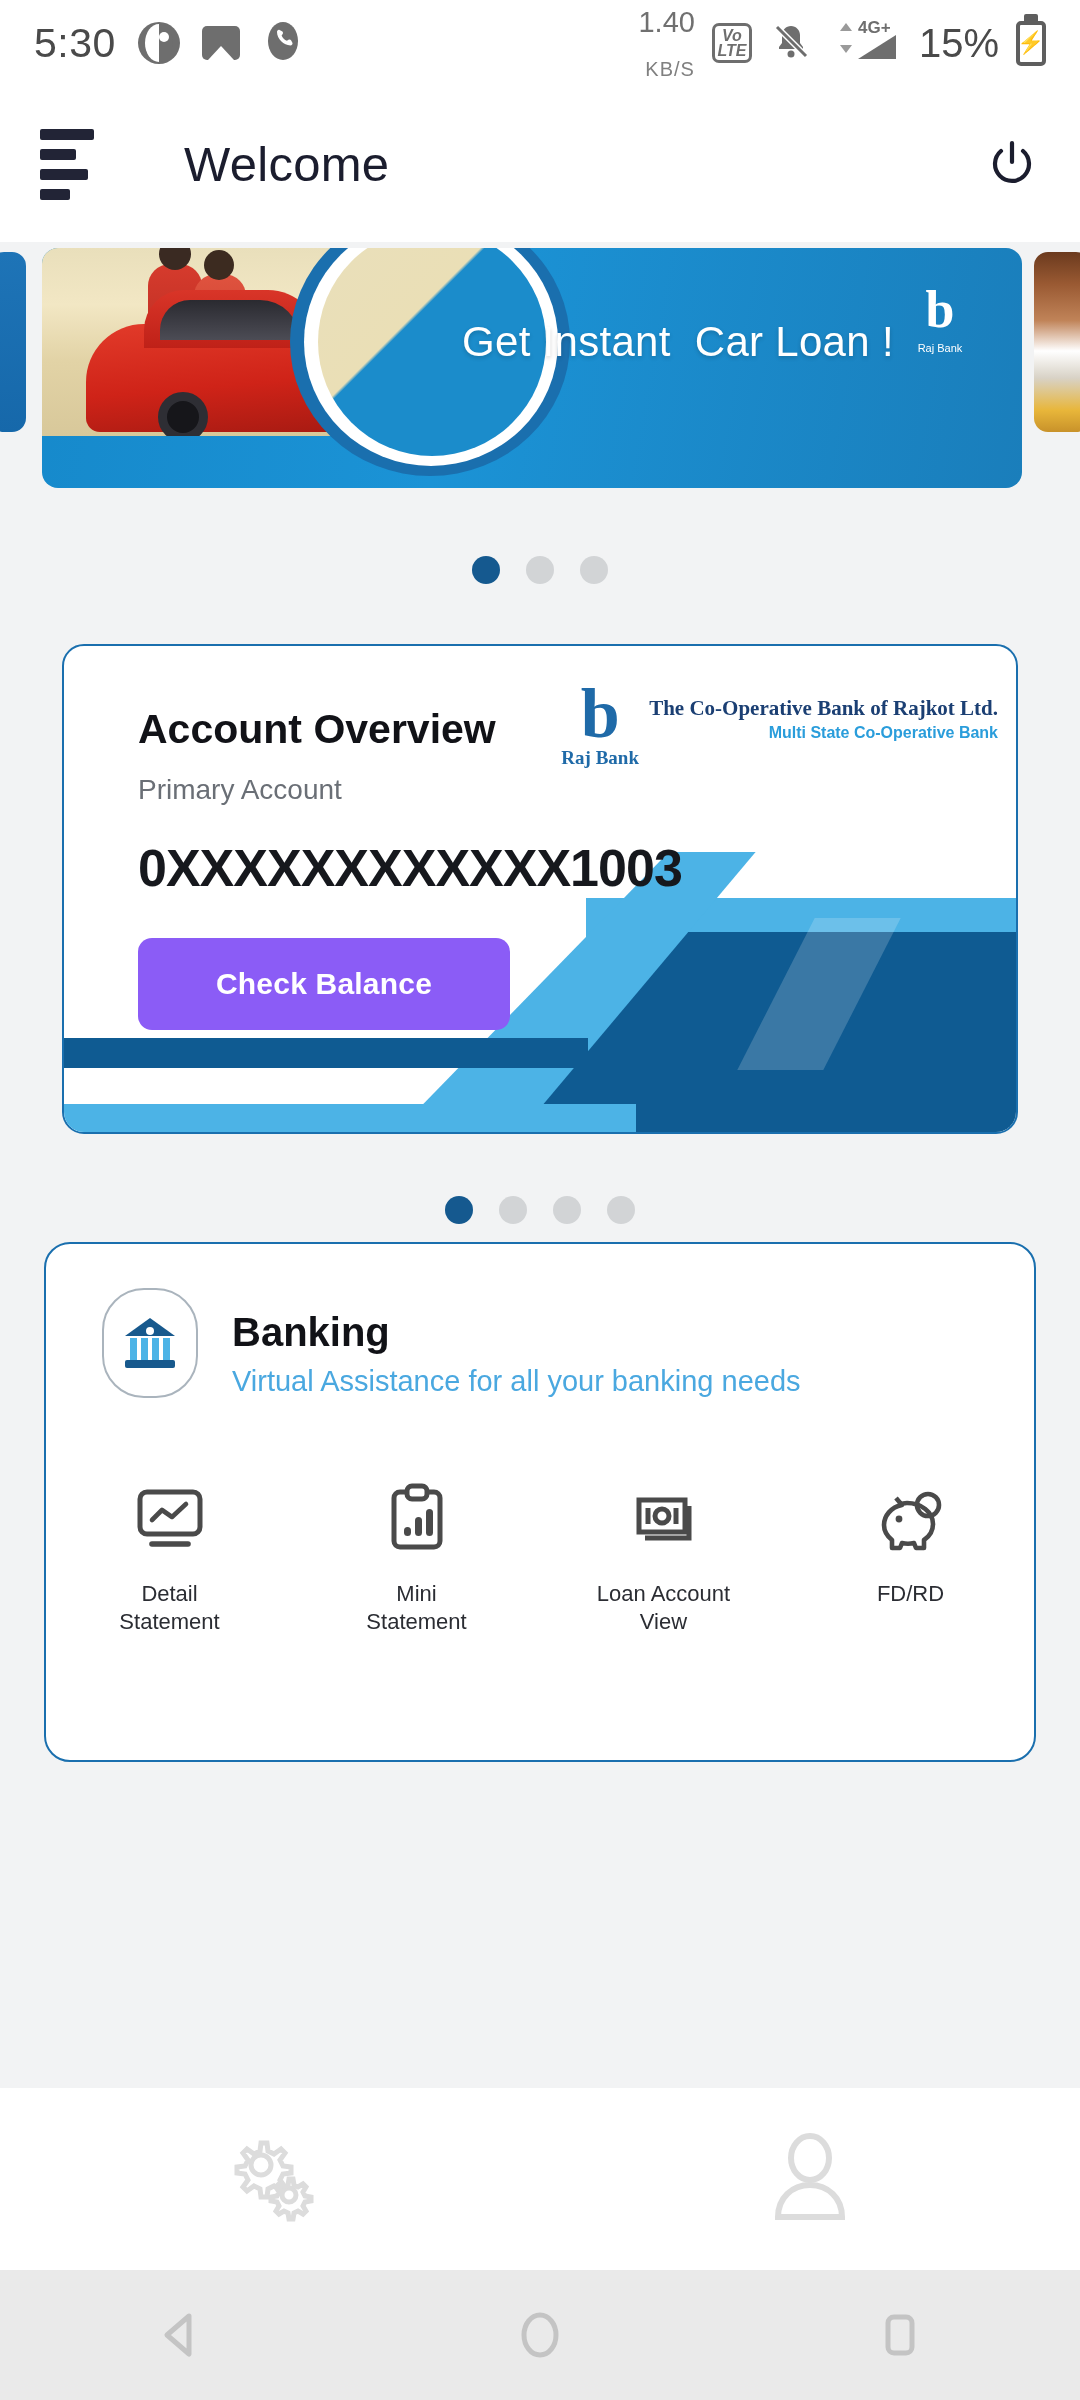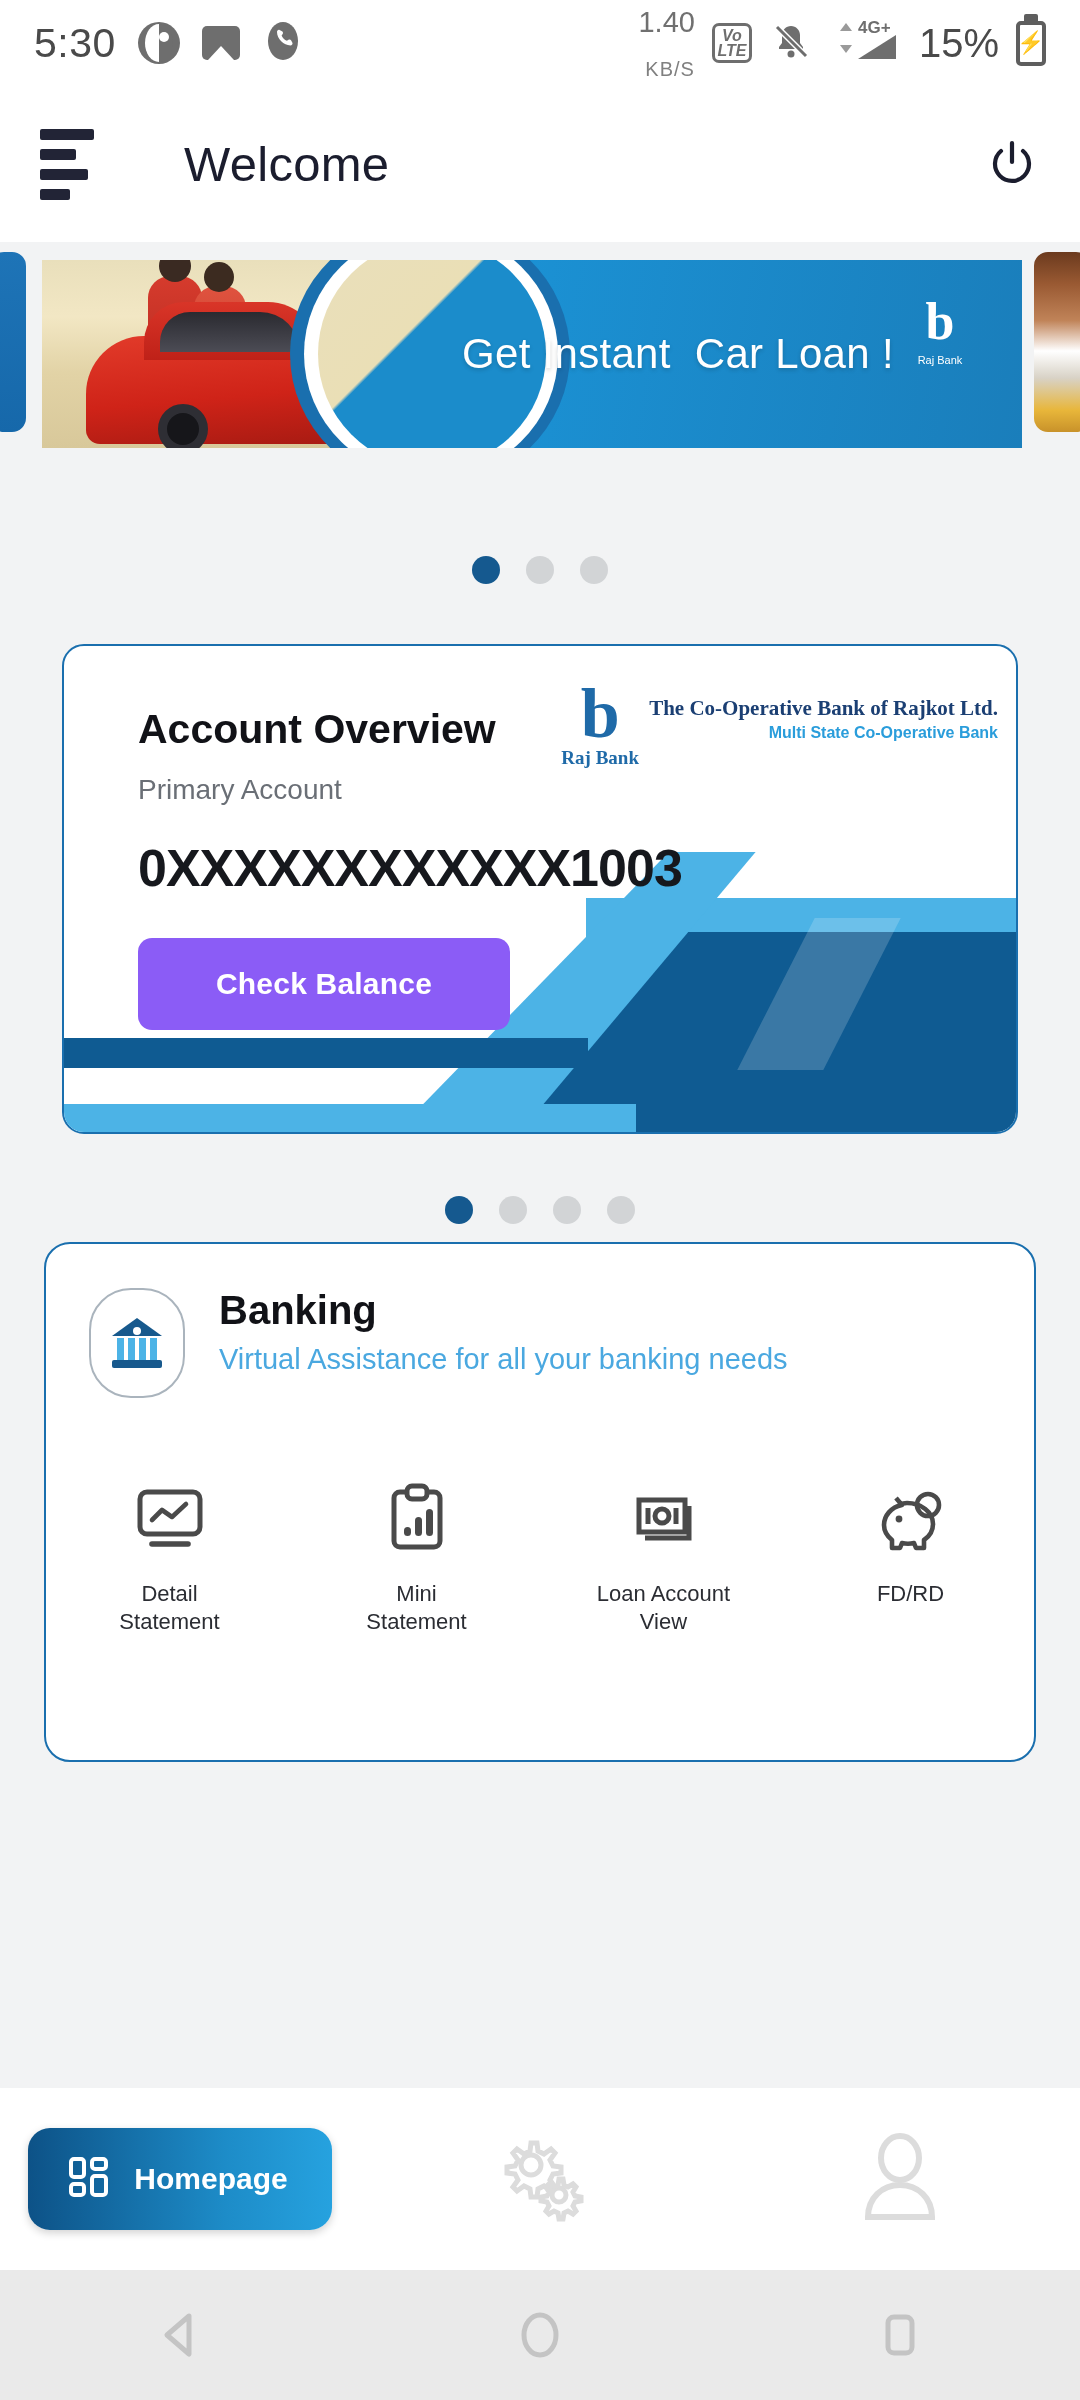--- a/index.html
+++ b/index.html
@@ -64,22 +64,22 @@
   .banner-wrap { position: absolute; top: 242px; left: 0; width: 1080px; height: 228px; }
   .slide-edge {
     position: absolute; top: 10px; height: 180px; border-radius: 14px; overflow: hidden;
   }
   .slide-edge.left { left: -10px; width: 36px; background: linear-gradient(180deg,#1e74b7,#1668aa); }
   .slide-edge.right {
     left: 1034px; width: 56px;
     background: linear-gradient(180deg,#6b3a1e 0%, #9a5a33 18%, #c08358 38%, #ffffff 55%, #d8d2c6 70%, #e8b63a 88%, #c8922a 100%);
   }
   .slide-main {
-    position: absolute; top: 18px; left: 42px; width: 980px; height: 188px;
-    border-radius: 0; overflow: hidden;
+    position: absolute; top: 6px; left: 42px; width: 980px; height: 240px;
+    border-radius: 16px; overflow: hidden;
     background: linear-gradient(100deg,#1689cb 0%,#1b93d6 42%,#1a7ebb 100%);
   }
   .slide-photo {
     position: absolute; left: 0; top: 0; width: 370px; height: 188px; overflow: hidden;
     background: linear-gradient(180deg,#e9dfbb 0%,#f2e7c4 30%,#e2d3a6 60%,#d8c89a 100%);
   }
   .car {
     position: absolute; left: 44px; bottom: 4px; width: 300px; height: 108px;
     background: linear-gradient(175deg,#e23b2a 0%,#cf2318 55%,#a51a12 100%);
     border-radius: 58px 46px 14px 14px;
@@ -170,21 +170,21 @@
   .deco .bar1 { position: absolute; left: 0; bottom: 64px; width: 524px; height: 30px; background: #0f5b92; }
   .deco .bar2 { position: absolute; left: 0; bottom: 0; width: 572px; height: 28px; background: #4cb3e6; }
 
   
   .sec-card {
     position: absolute; left: 44px; width: 992px;
     background: #ffffff; border: 2px solid #1a6fae; border-radius: 26px;
   }
   .sec-card.banking { top: 1242px; height: 520px; }
   .sec-card.payment { top: 1848px; height: 300px; }
-  .sec-head { position: absolute; left: 43px; top: 44px; display: flex; align-items: flex-start; }
+  .sec-head { position: absolute; left: 56px; top: 44px; display: flex; align-items: flex-end; }
   .sec-ic {
     width: 96px; height: 110px; border: 2px solid #aab4bd; border-radius: 42px;
     display: flex; align-items: center; justify-content: center; background: #fff;
   }
   .sec-txt { margin-left: 34px; }
   .sec-title { font-size: 40px; font-weight: bold; color: #111217; }
   .sec-sub { font-size: 29px; color: #4aa8e0; margin-top: 10px; }
   .tiles { position: absolute; left: 0; top: 236px; width: 100%; display: flex; }
   .tile { flex: 1; display: flex; flex-direction: column; align-items: center; cursor: pointer; }
   .tile .ic { height: 78px; display: flex; align-items: center; justify-content: center; }
@@ -425,33 +425,20 @@
       </div>
 
     </div>
   </div>
 
 
   <div class="scrim"></div>
 
   <div class="bottomnav">
     <div class="nav-item">
-      <div class="nav-pill">
-        <span>
-          <svg width="46" height="46" viewBox="0 0 46 46">
-            <rect x="5" y="5" width="13" height="18" rx="3" fill="none" stroke="#ffffff" stroke-width="4"></rect>
-            <rect x="26" y="5" width="14" height="10" rx="3" fill="none" stroke="#ffffff" stroke-width="4"></rect>
-            <rect x="5" y="30" width="13" height="11" rx="3" fill="none" stroke="#ffffff" stroke-width="4"></rect>
-            <rect x="26" y="22" width="14" height="19" rx="3" fill="none" stroke="#ffffff" stroke-width="4"></rect>
-          </svg>
-        </span>
-        <span class="lbl">Homepage</span>
-      </div>
-    </div>
-    <div class="nav-item">
       <span>
         <svg width="96" height="96" viewBox="0 0 96 96">
           <g fill="none" stroke="#dcdcdc" stroke-width="5">
             <circle cx="39" cy="36" r="10"></circle>
             <path d="M39 14 l6 0 1 8 6 3 7-5 4 4 -5 7 3 6 8 1 0 6 -8 1 -3 6 5 7 -4 4 -7-5 -6 3 -1 8 -6 0 -1-8 -6-3 -7 5 -4-4 5-7 -3-6 -8-1 0-6 8-1 3-6 -5-7 4-4 7 5 6-3 z"></path>
             <circle cx="67" cy="66" r="7"></circle>
             <path d="M67 50 l4 0 1 6 4 2 5-3 3 3 -3 5 2 4 6 1 0 4 -6 1 -2 4 3 5 -3 3 -5-3 -4 2 -1 6 -4 0 -1-6 -4-2 -5 3 -3-3 3-5 -2-4 -6-1 0-4 6-1 2-4 -3-5 3-3 5 3 4-2 z"></path>
           </g>
         </svg>
       </span>

